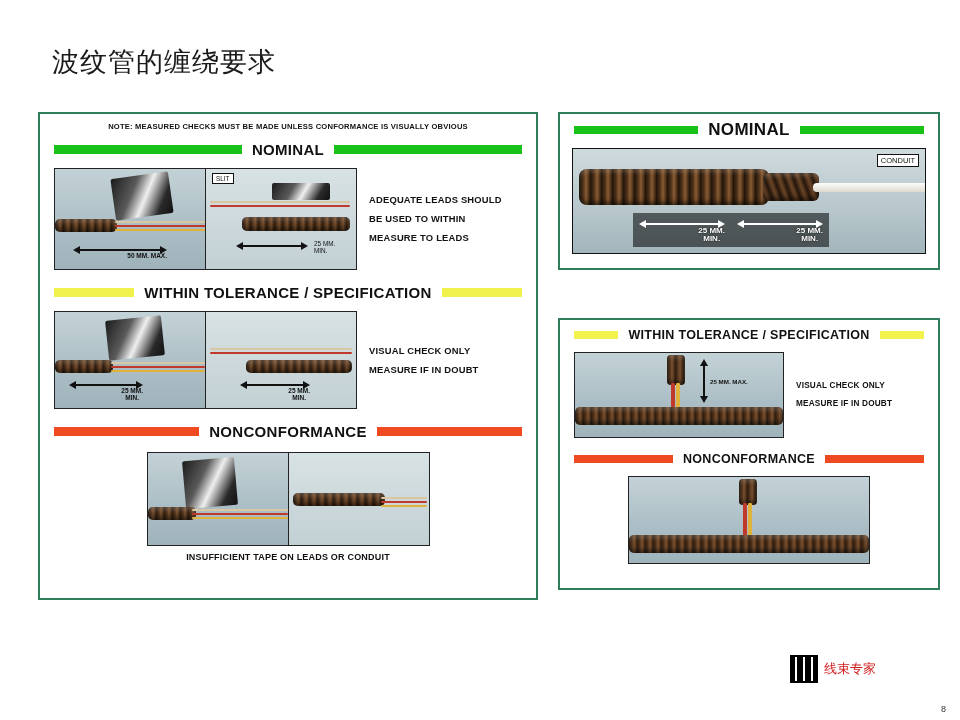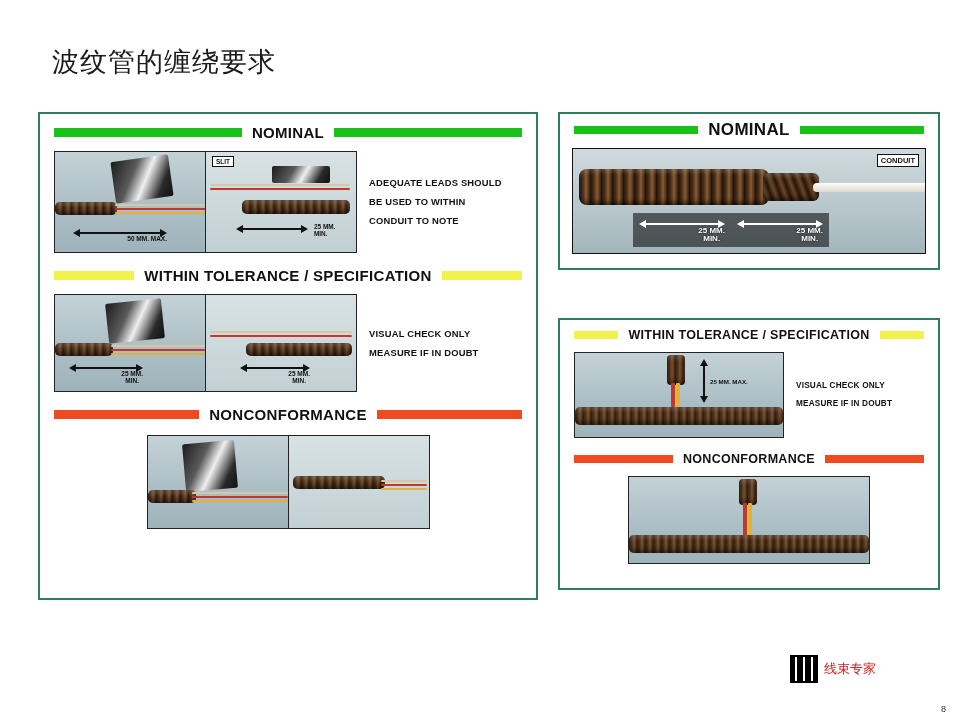--- a/index.html
+++ b/index.html
@@ -179,21 +179,21 @@
     font-size: 6.2px;
     font-weight: bold;
     color: #111;
     margin-left: 2px;
     white-space: nowrap;
   }
 
   .ph-caption {
     position: absolute;
     font-size: 6.4px;
-    font-weight: bold;
+    font-weight: normal;
     color: #111;
     background: rgba(255,255,255,.75);
     padding: 0 2px;
   }
   .ph-caption.boxed {
     border: 1px solid #111;
     background: #fff;
     padding: 1px 3px;
   }
 
@@ -273,20 +273,21 @@
     color: #333;
   }
 </style>
 </head>
 <body>
 
 <div class="slide-title">波纹管的缠绕要求</div>
 
 <div class="panel" id="panel-left">
 
+  <div class="note-line">NOTE:  MEASURED CHECKS MUST BE MADE UNLESS CONFORMANCE IS VISUALLY OBVIOUS</div>
 
   <div class="banner green">
     <div class="bar"></div>
     <div class="cap">NOMINAL</div>
     <div class="bar"></div>
   </div>
 
   <div class="photo-row">
     <div class="ph sky" style="width:150px;height:100px;">
       <div class="tape-blk" style="left:58px;top:6px;width:58px;height:42px;transform:rotate(-8deg);"></div>
@@ -313,21 +314,21 @@
             <div class="line"></div>
           </div>
       </div>
       <div class="ph-caption" style="left:106px;top:72px;white-space:pre;line-height:1.05;background:transparent;">25 MM.
 MIN.</div>
     </div>
 
     <div class="side-text">
       <p>ADEQUATE LEADS SHOULD</p>
       <p>BE USED TO WITHIN</p>
-      <p>CONDUIT TO NOTE</p>
+      <p>MEASURE TO LEADS</p>
     </div>
   </div>
 
   <div class="banner yellow" style="margin-top:14px;">
     <div class="bar"></div>
     <div class="cap">WITHIN TOLERANCE / SPECIFICATION</div>
     <div class="bar"></div>
   </div>
 
   <div class="photo-row">
@@ -380,20 +381,21 @@
       <div class="lead-wire" style="left:44px;top:64px;width:96px;background:#e0b23c;"></div>
     </div>
     <div class="ph pale" style="width:140px;height:92px;border-left:none;">
       <div class="cond-tube" style="left:4px;top:40px;width:92px;height:13px;"></div>
       <div class="lead-wire" style="left:92px;top:44px;width:46px;background:#d8c7a0;"></div>
       <div class="lead-wire" style="left:92px;top:48px;width:46px;background:#c0392b;"></div>
       <div class="lead-wire" style="left:92px;top:52px;width:46px;background:#e0b23c;"></div>
     </div>
   </div>
 
+  <div class="strip-caption">INSUFFICIENT TAPE ON LEADS OR CONDUIT</div>
 </div>
 
 <div class="panel" id="panel-rt">
   <div class="banner green small" style="margin-top:6px;">
     <div class="bar"></div>
     <div class="cap" style="font-size:17px;">NOMINAL</div>
     <div class="bar"></div>
   </div>
 
   <div class="big-photo">

